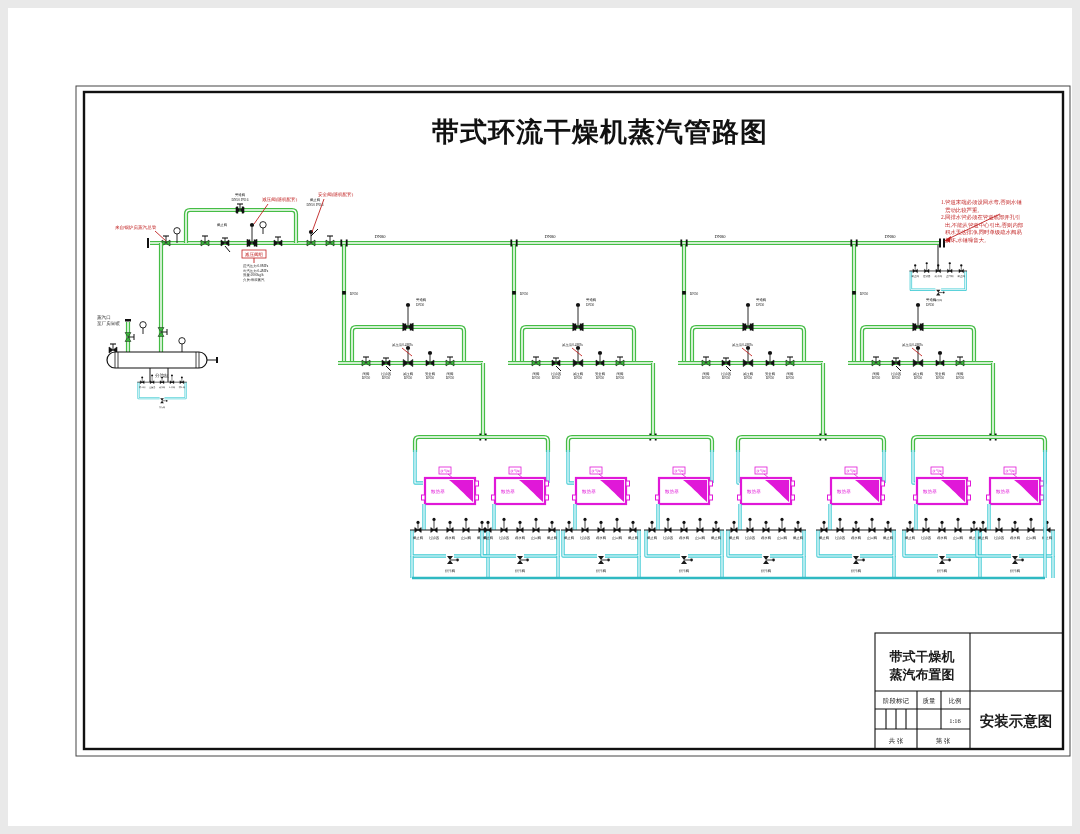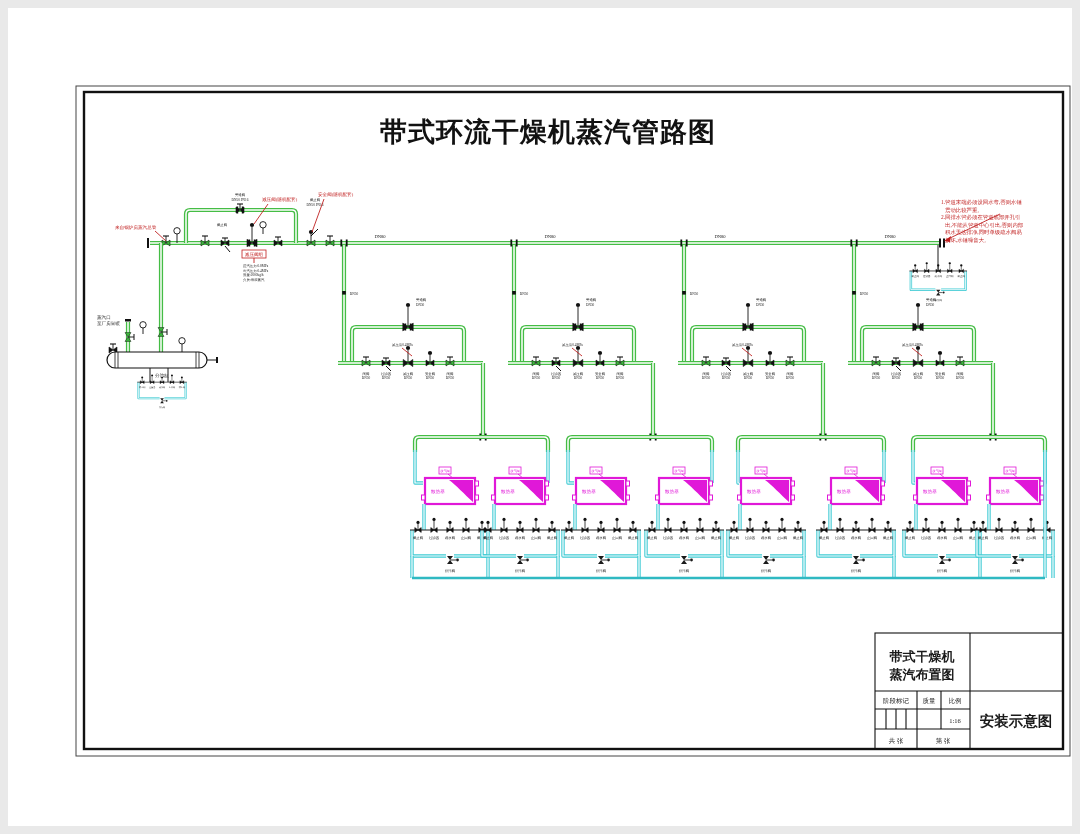--- a/index.html
+++ b/index.html
@@ -1,17 +1,17 @@
 <!DOCTYPE html>
 <html><head>
 <meta charset="utf-8">
 <style>
   html,body{margin:0;padding:0;background:#e9e9e9;width:1080px;height:834px;overflow:hidden;}
   .page{position:absolute;left:8px;top:8px;width:1064px;height:818px;background:#ffffff;}
-  #title{position:absolute;left:380px;top:114px;width:440px;
+  #title{position:absolute;left:380px;top:114px;width:440px;text-align:center;
          font-family:"Liberation Serif",serif;font-size:27px;font-weight:bold;color:#111;
          letter-spacing:1px;}
   svg{position:absolute;left:0;top:0;}
   text{font-family:"Liberation Serif",serif;fill:#1a1a1a;}
   .t3{font-size:3.4px}
   .t4{font-size:4.6px}
   .t5r{font-size:5.4px;fill:#c02020}
   .t4r{font-size:4.6px;fill:#c02020}
   .tm3{font-size:3.2px;fill:#e018d8}
   .tm45{font-size:4.6px;fill:#e018d8}

